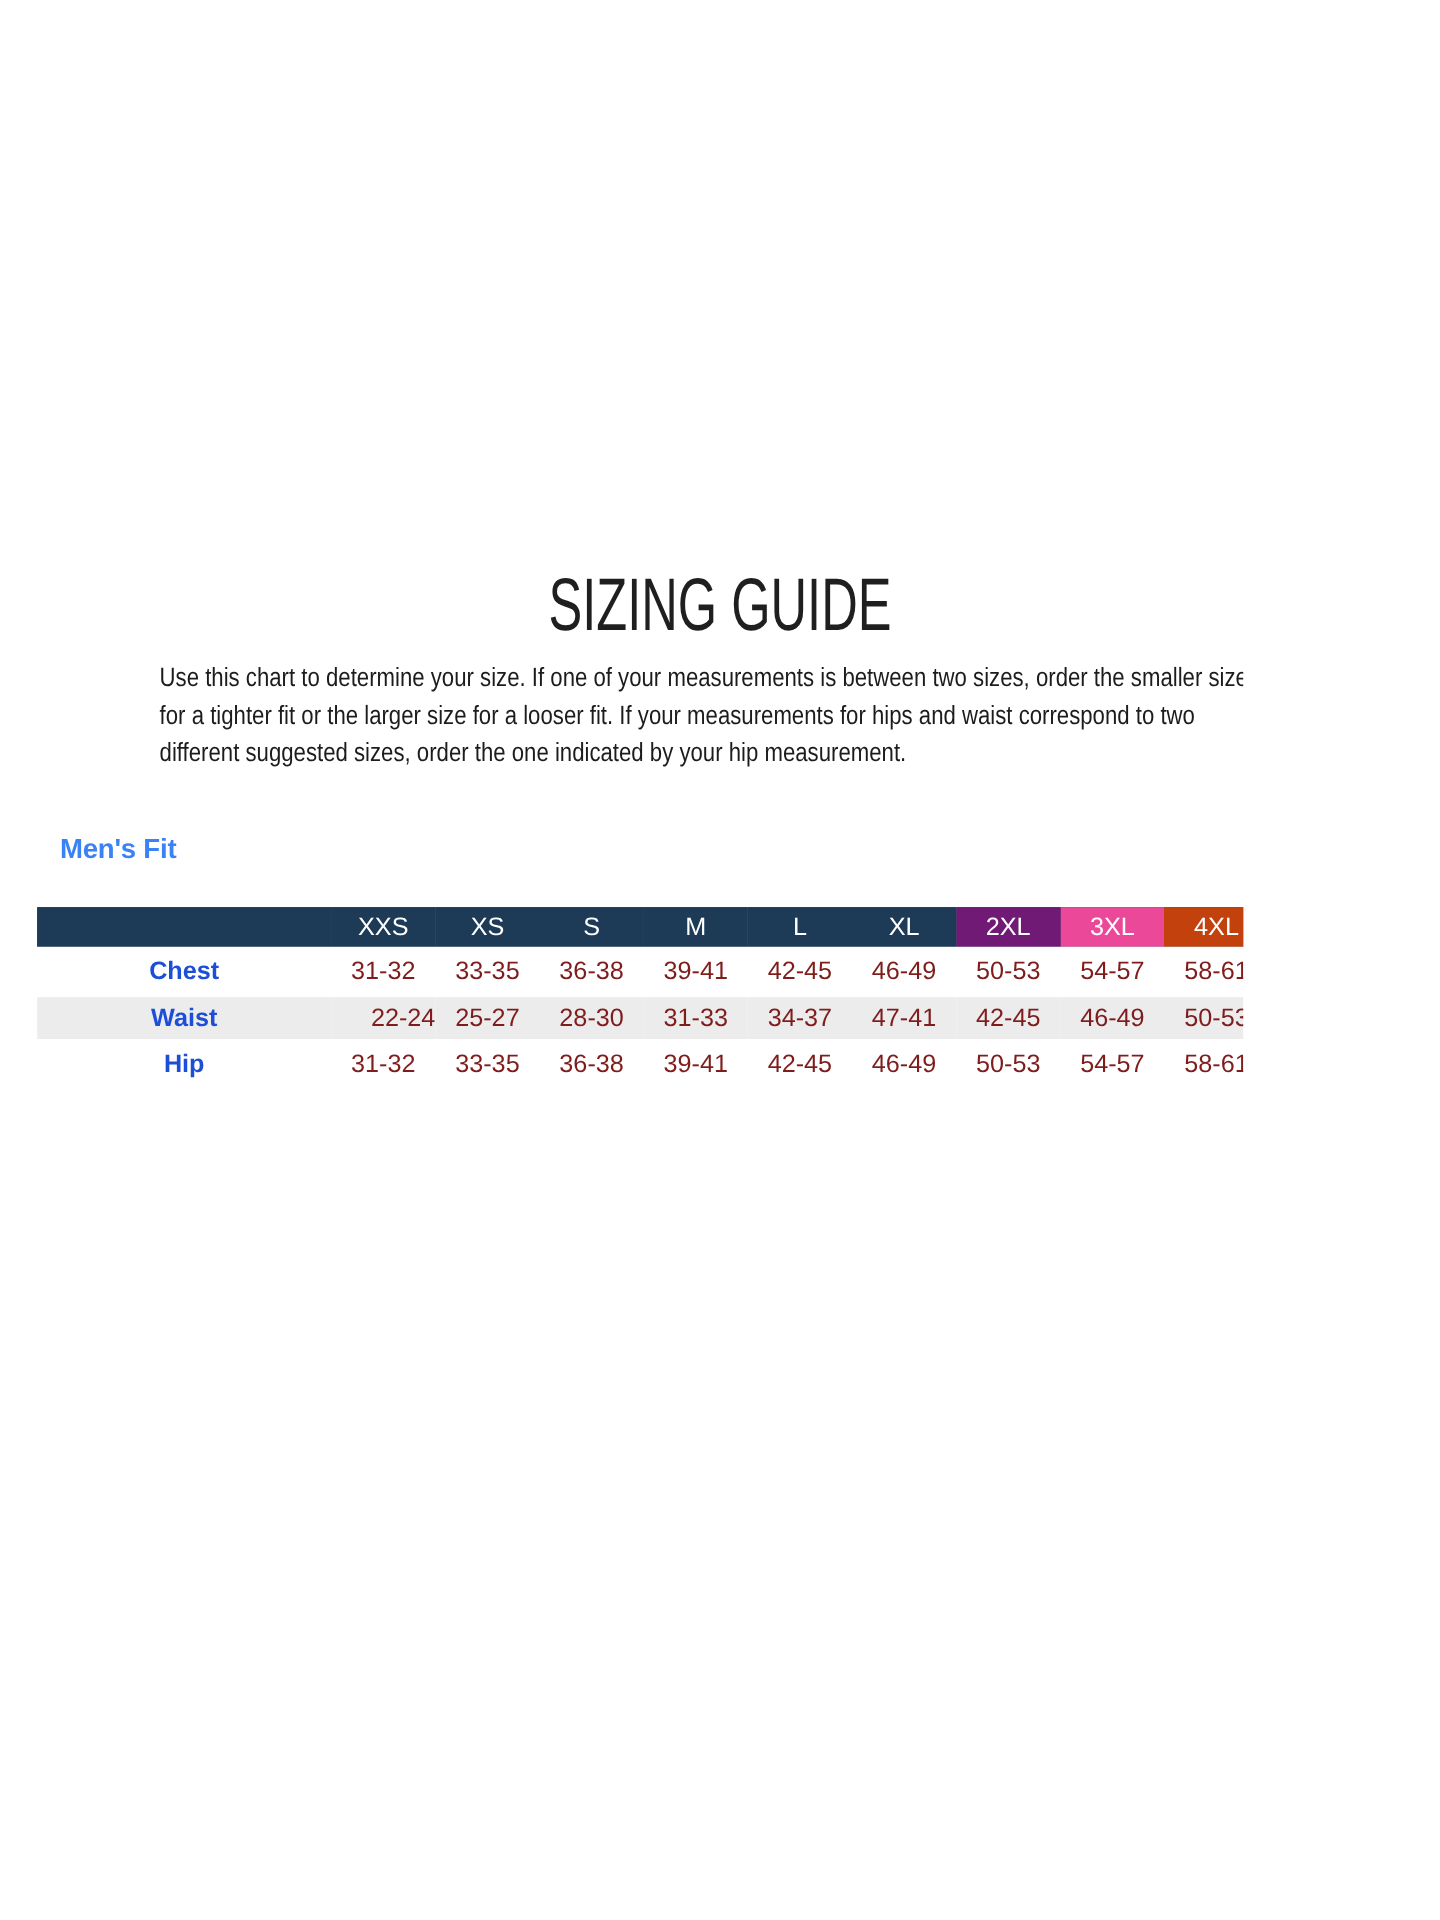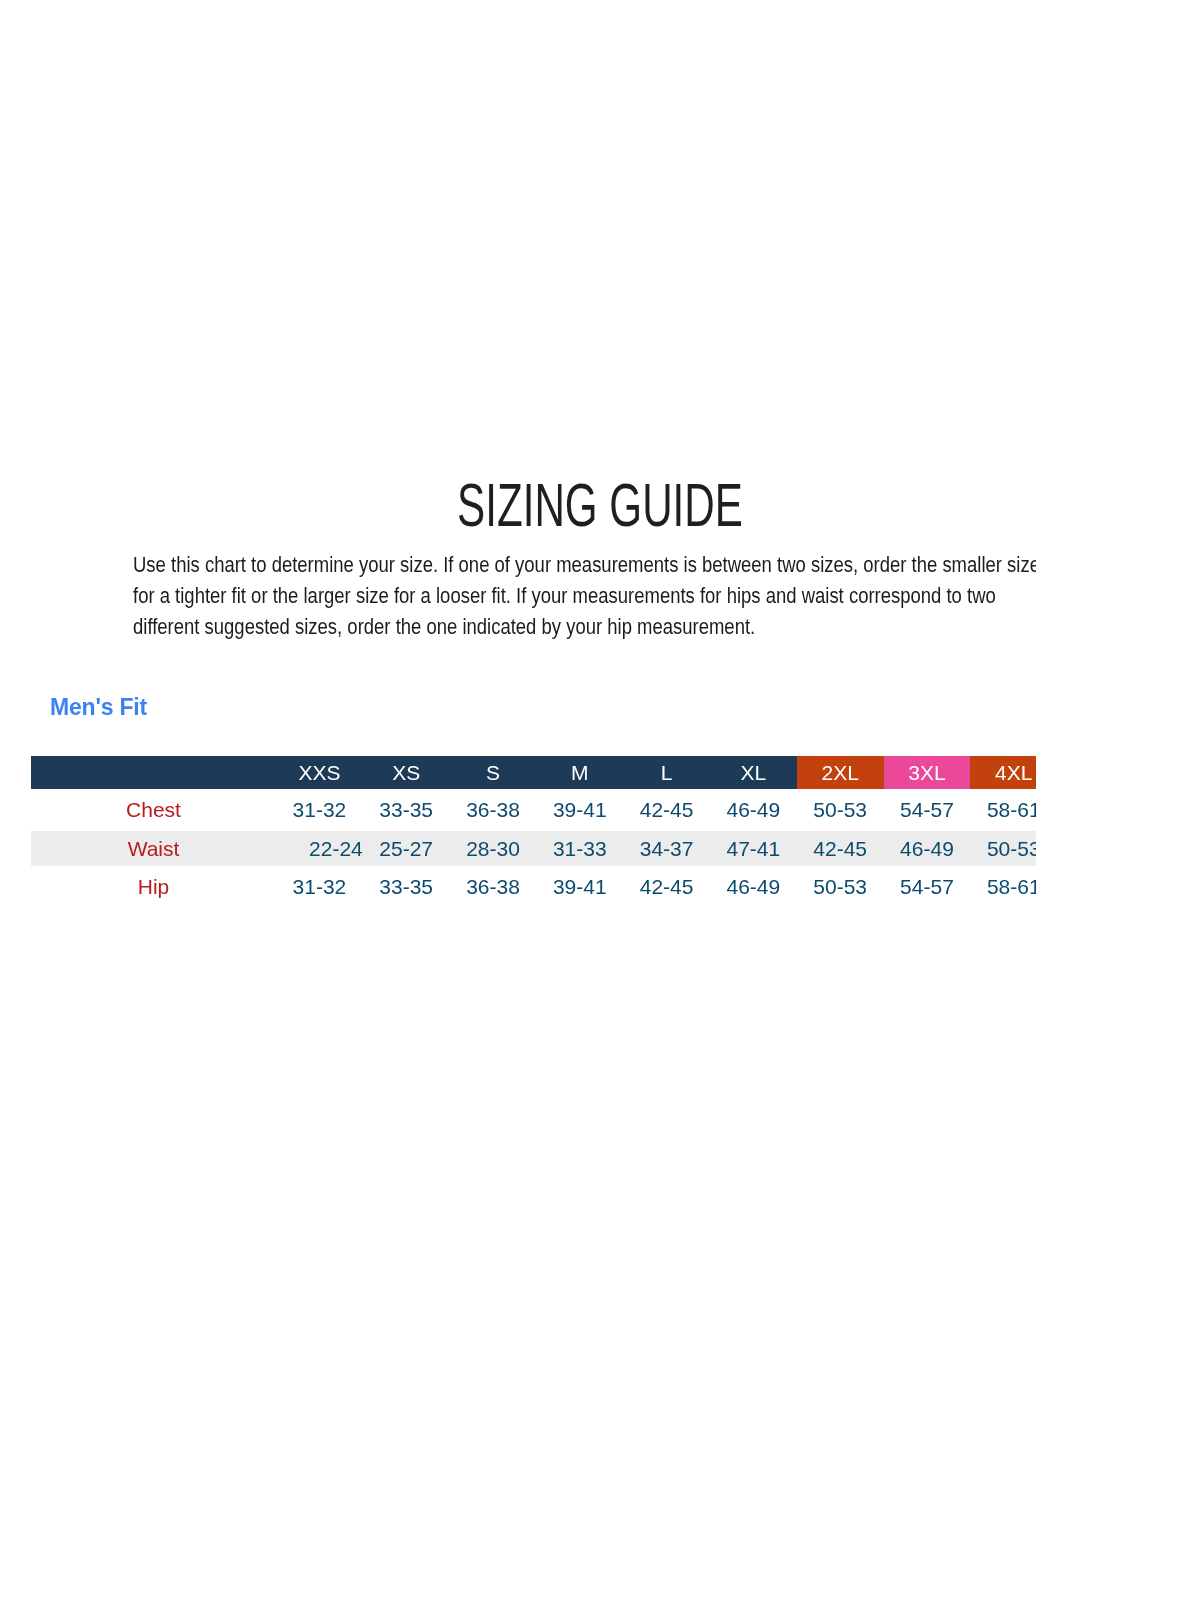--- a/index.html
+++ b/index.html
@@ -62,28 +62,28 @@
     background: #1d3a57;
     color: #ffffff;
     font-size: 21px;
     font-weight: 400;
     text-align: center;
     vertical-align: middle;
     padding: 0;
   }
   .size-table tbody td {
     font-size: 21px;
-    color: #0c4a6e;
+    color: #7f1d1d;
     text-align: center;
     vertical-align: middle;
     padding: 0;
   }
   .size-table tr.row-regular td { height: 42px; background: #ffffff; }
   .size-table tr.row-alt td { height: 35px; background: #ececed; }
-  .size-table td.row-label { font-weight: normal; color: #b91c1c; }
+  .size-table td.row-label { font-weight: bold; color: #1d4ed8; }
 </style>
 </head>
 <body>
 
 <div class="page">
 
   <div class="title">SIZING GUIDE</div>
 
   <div class="intro">Use this chart to determine your size. If one of your measurements is between two sizes, order the smaller size for a tighter fit or the larger size for a looser fit. If your measurements for hips and waist correspond to two different suggested sizes, order the one indicated by your hip measurement.</div>
 
@@ -105,21 +105,21 @@
     </colgroup>
     <thead>
       <tr style="background-color: rgb(29, 58, 87);">
         <th style="background-color: rgb(29, 58, 87);"></th>
         <th style="background-color: rgb(29, 58, 87);">XXS</th>
         <th style="background-color: rgb(29, 58, 87); text-align: center;">XS</th>
         <th style="background-color: rgb(29, 58, 87);">S</th>
         <th style="background-color: rgb(29, 58, 87);">M</th>
         <th style="background-color: rgb(29, 58, 87);">L</th>
         <th style="background-color: rgb(29, 58, 87);">XL</th>
-        <th style="background-color: #c2410c;">2XL</th>
+        <th style="background-color: #701a75;">2XL</th>
         <th style="background-color: #ec4899; text-align: center;">3XL</th>
         <th style="background-color: #c2410c;">4XL</th>
         <th style="background-color: rgb(29, 58, 87);">5XL</th>
       </tr>
     </thead>
     <tbody>
       <tr class="row-regular">
         <td class="row-label">Chest</td>
         <td>31-32</td>
         <td>33-35</td>

